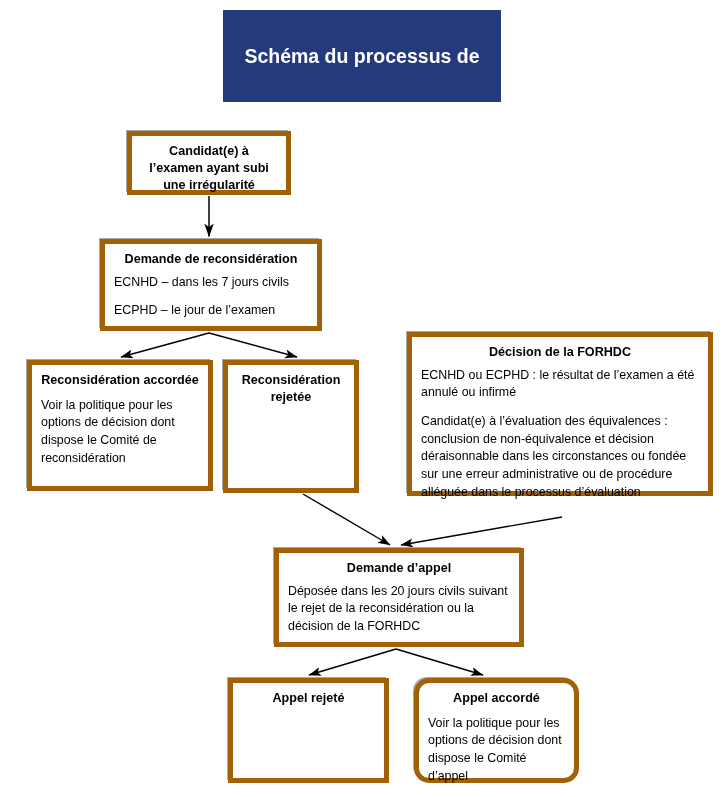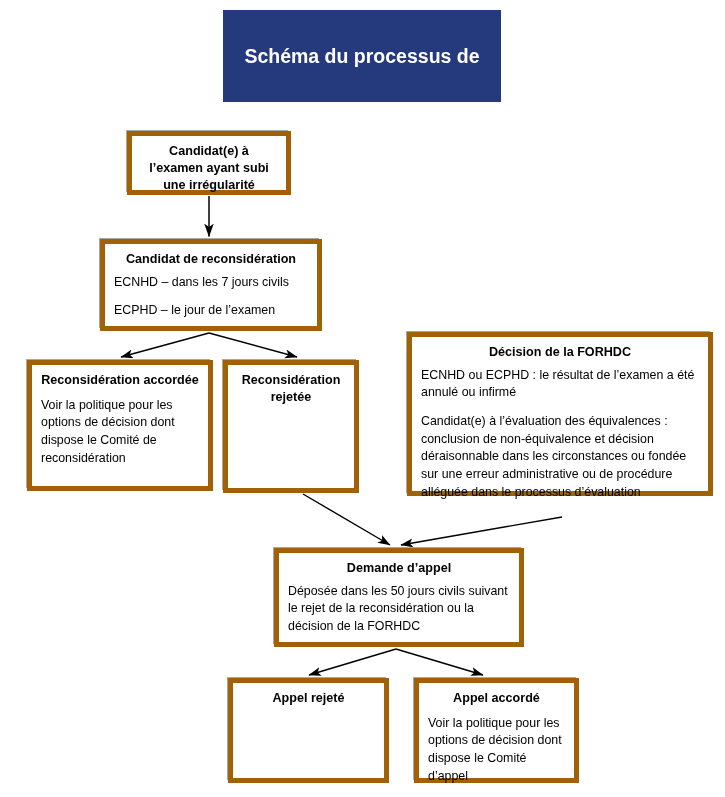--- a/index.html
+++ b/index.html
@@ -76,21 +76,21 @@
   }
 
   
   #node-candidate   { left: 127px; top: 131px; width: 164px; height: 64px; }
   #node-demande-rec { left: 100px; top: 239px; width: 222px; height: 92px; }
   #node-rec-acc     { left: 27px;  top: 360px; width: 186px; height: 131px; }
   #node-rec-rej     { left: 223px; top: 360px; width: 136px; height: 133px; }
   #node-forhdc      { left: 407px; top: 332px; width: 306px; height: 164px; }
   #node-demande-app { left: 274px; top: 548px; width: 250px; height: 99px; }
   #node-appel-rej   { left: 228px; top: 678px; width: 161px; height: 105px; }
-  #node-appel-acc   { left: 414px; top: 678px; width: 165px; height: 105px; }
+  #node-appel-acc   { left: 414px; top: 678px; width: 165px; height: 105px; border-radius: 15px; }
 
   #node-demande-rec .node-title,
   #node-forhdc .node-title,
   #node-demande-app .node-title { margin-bottom: 6px; }
 </style>
 </head>
 <body>
 
 <div id="canvas">
 
@@ -120,21 +120,21 @@
     <div>
       <span>Schéma du processus de</span><br>
     </div>
   </div>
 
   <div class="node" id="node-candidate">
     <p class="node-title">Candidat(e) à l’examen ayant subi une irrégularité</p>
   </div>
 
   <div class="node" id="node-demande-rec">
-    <p class="node-title">Candidat de reconsidération</p>
+    <p class="node-title">Demande de reconsidération</p>
     <p class="node-body">ECNHD – dans les 7 jours civils</p>
     <p class="node-body">ECPHD – le jour de l’examen</p>
   </div>
 
   <div class="node" id="node-rec-acc">
     <p class="node-title">Reconsidération accordée</p>
     <p class="node-body centered-pad">Voir la politique pour les options de décision dont dispose le Comité de reconsidération</p>
   </div>
 
   <div class="node" id="node-rec-rej">
@@ -142,21 +142,21 @@
   </div>
 
   <div class="node" id="node-forhdc">
     <p class="node-title">Décision de la FORHDC</p>
     <p class="node-body">ECNHD ou ECPHD : le résultat de l’examen a été annulé ou infirmé</p>
     <p class="node-body">Candidat(e) à l’évaluation des équivalences : conclusion de non-équivalence et décision déraisonnable dans les circonstances ou fondée sur une erreur administrative ou de procédure alléguée dans le processus d’évaluation</p>
   </div>
 
   <div class="node" id="node-demande-app">
     <p class="node-title">Demande d’appel</p>
-    <p class="node-body">Déposée dans les 50 jours civils suivant le rejet de la reconsidération ou la décision de la FORHDC</p>
+    <p class="node-body">Déposée dans les 20 jours civils suivant le rejet de la reconsidération ou la décision de la FORHDC</p>
   </div>
 
   <div class="node" id="node-appel-rej">
     <p class="node-title">Appel rejeté</p>
   </div>
 
   <div class="node" id="node-appel-acc">
     <p class="node-title">Appel accordé</p>
     <p class="node-body centered-pad">Voir la politique pour les options de décision dont dispose le Comité d’appel</p>
   </div>

